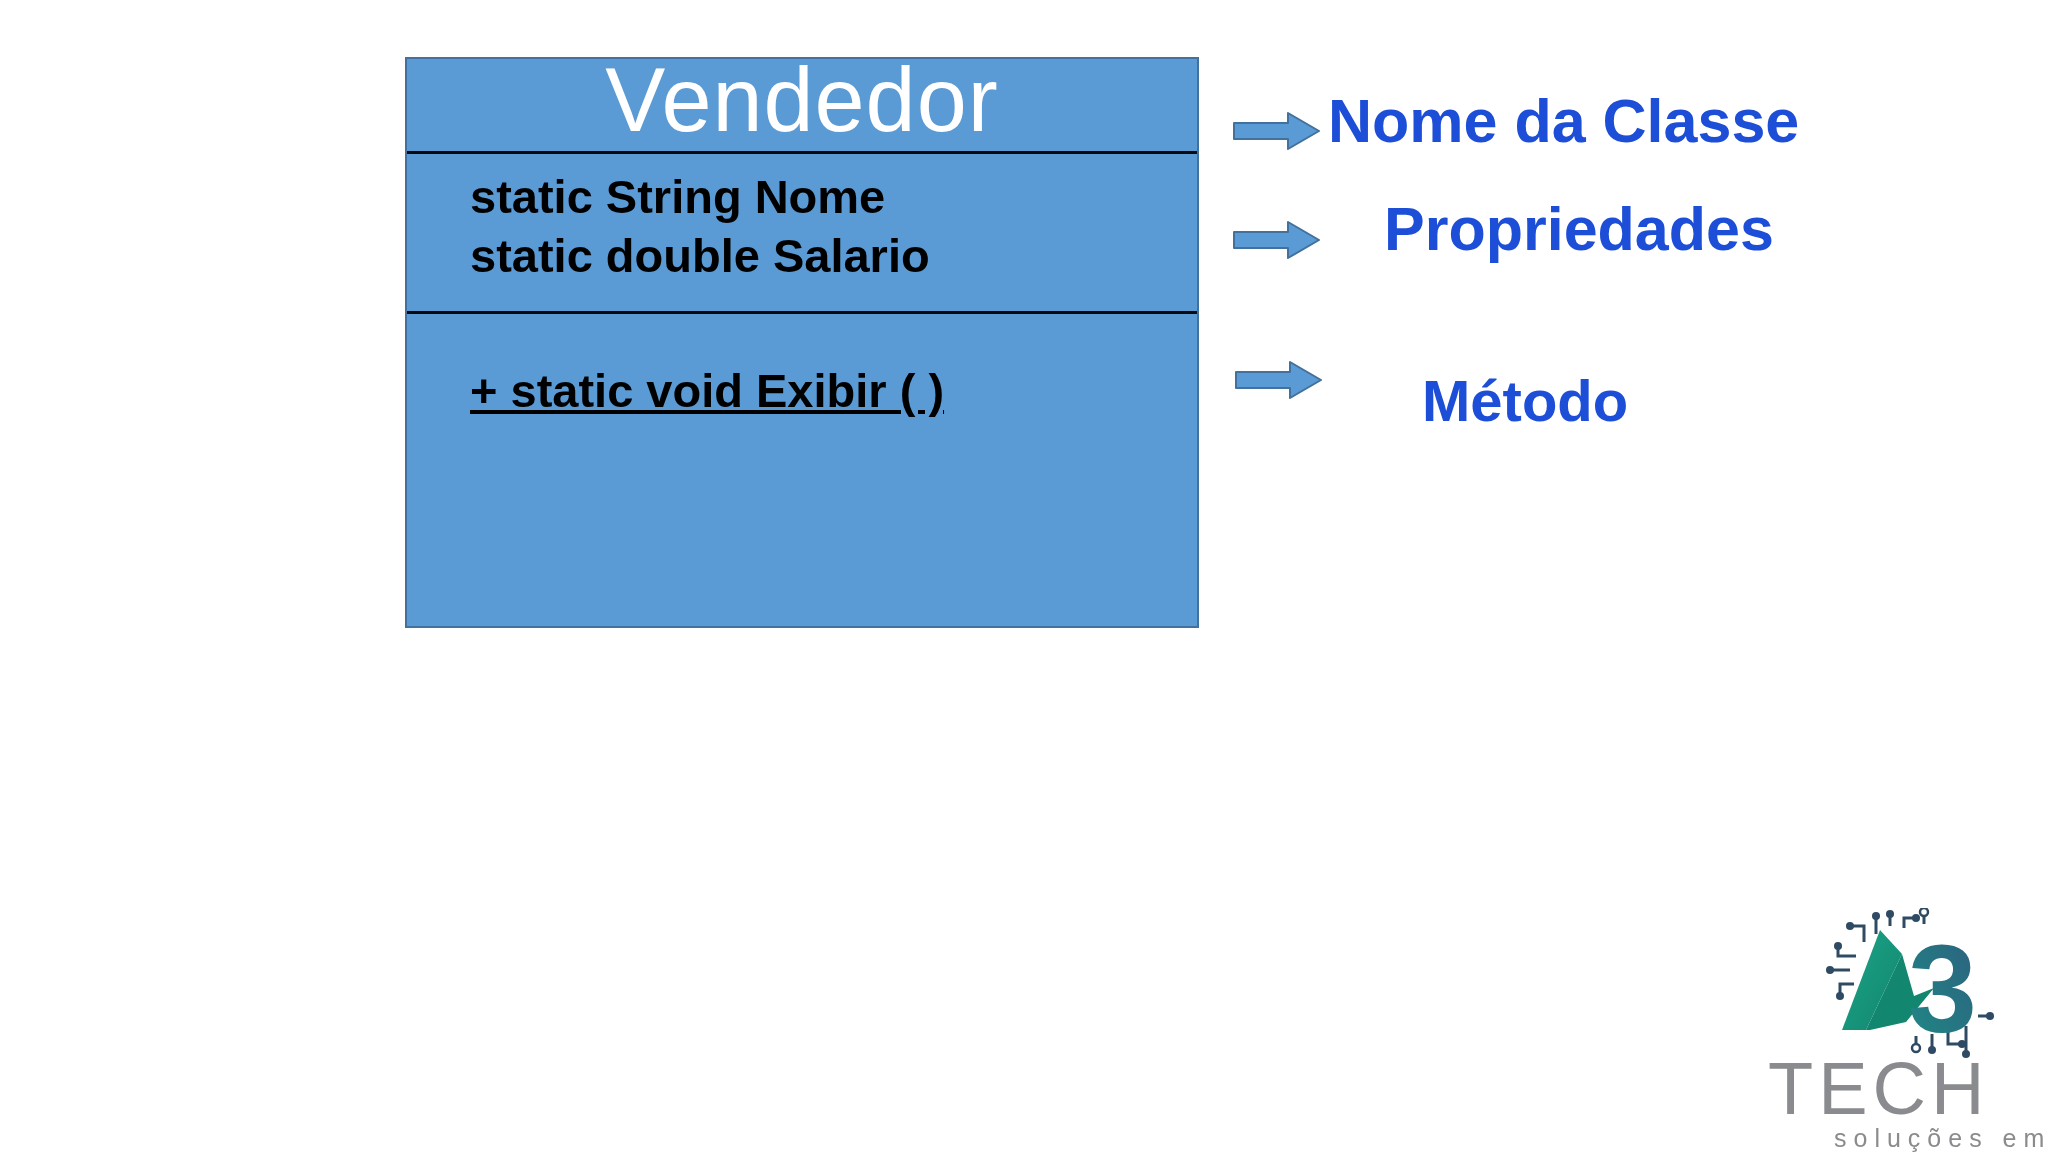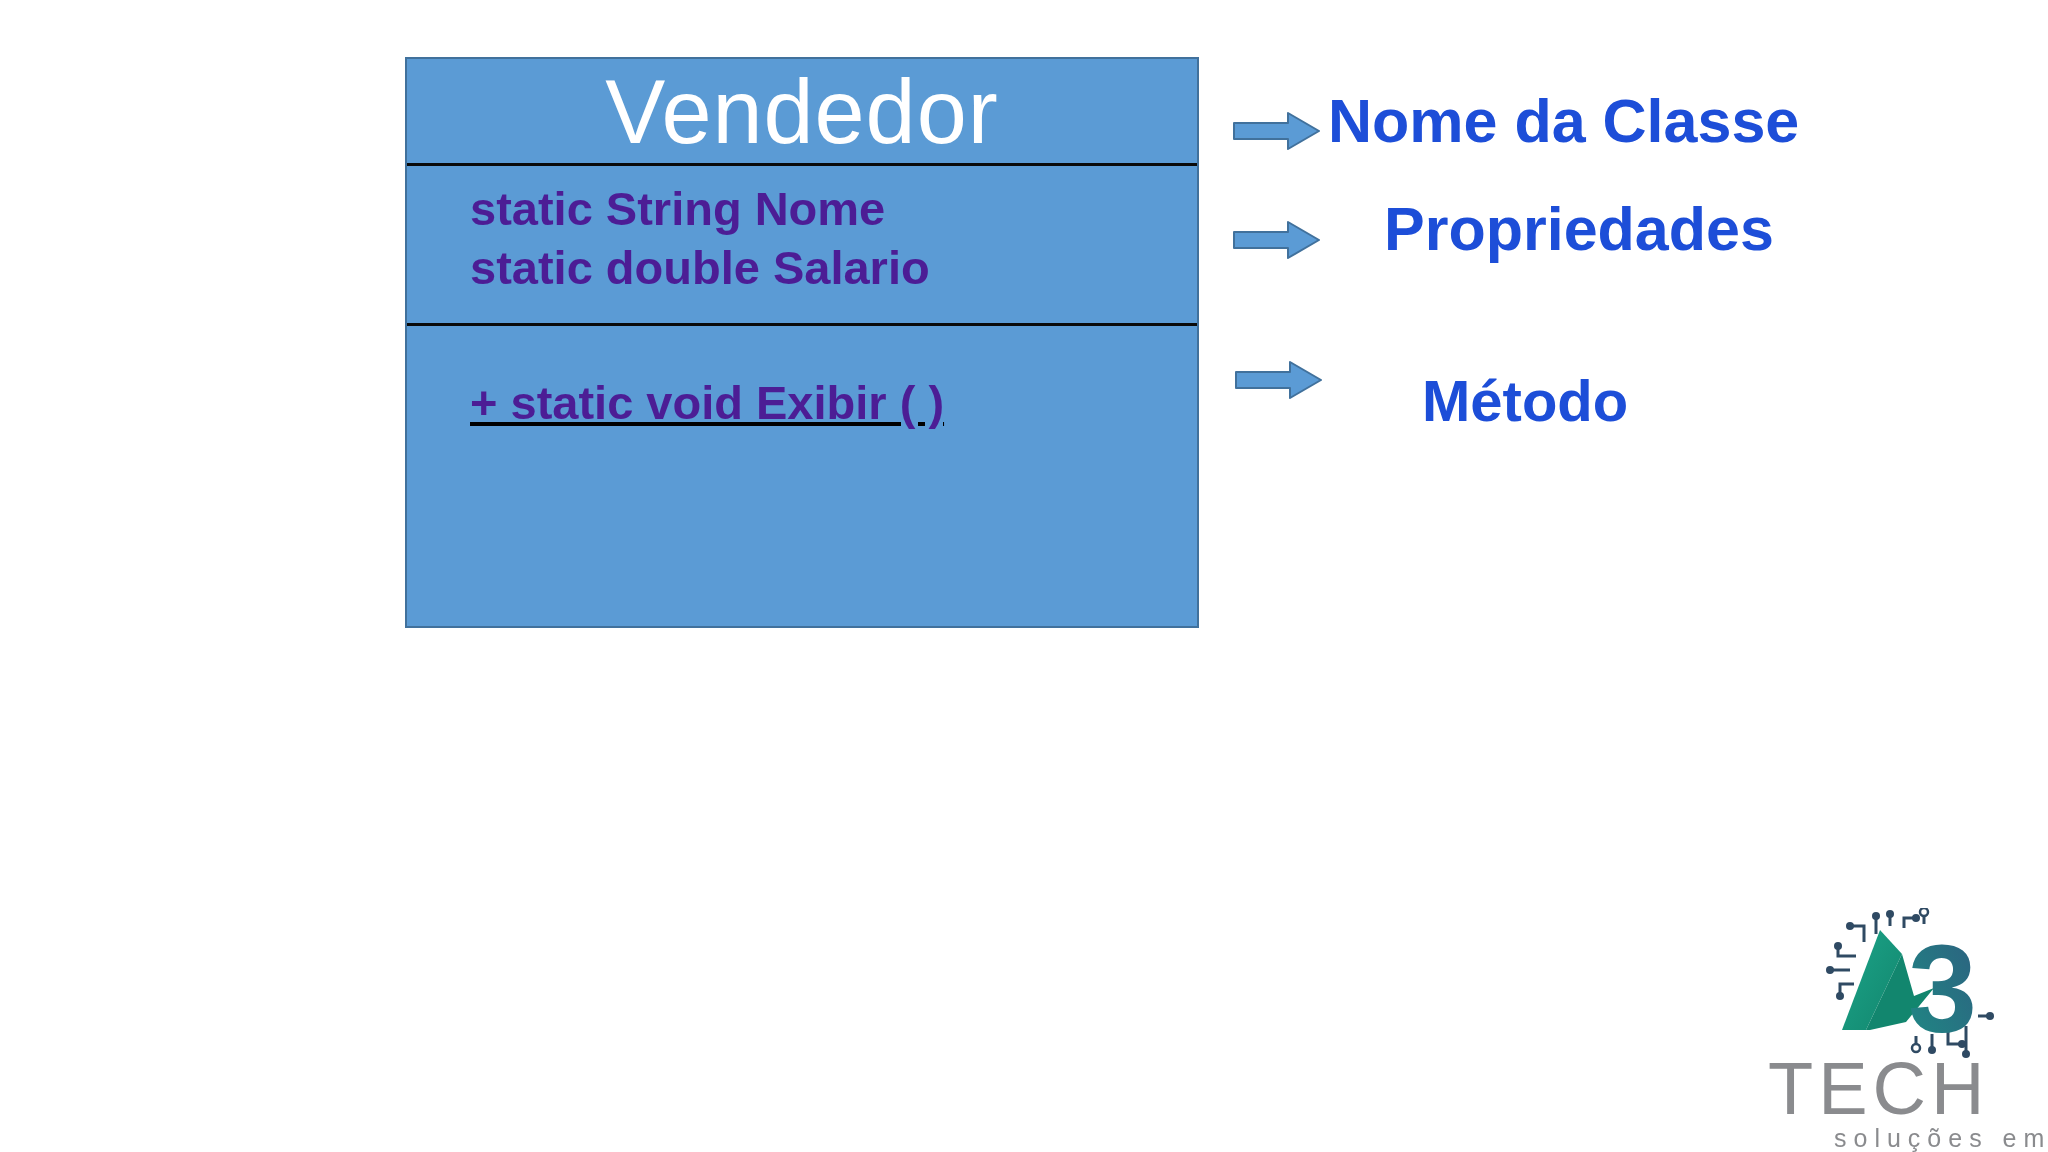--- a/index.html
+++ b/index.html
@@ -15,21 +15,21 @@
   .class-box {
     position: absolute;
     left: 405px; top: 57px;
     width: 794px; height: 571px;
     background: #5B9BD5;
     border: 2px solid #41719C;
     display: flex;
     flex-direction: column;
   }
   .class-title-section {
-    height: 104px;
+    height: 92px;
     display: flex;
     align-items: flex-end;
     justify-content: center;
     padding-bottom: 6px;
   }
   .class-title {
     color: #ffffff;
     font-size: 90px;
     font-weight: 400;
     line-height: 1;
@@ -43,21 +43,21 @@
   .class-props-section {
     height: 157px;
     padding: 13px 0 0 63px;
   }
   .class-methods-section {
     flex: 1;
     padding: 47px 0 0 63px;
     text-decoration: underline;
   }
   .member-line {
-    color: #4c1d95;
+    color: #000000;
     font-size: 47px;
     font-weight: 700;
     line-height: 59px;
     white-space: pre;
   }
 
   
   .arrow-icon { position: absolute; width: 88px; height: 40px; }
   .arrow-1 { left: 1233px; top: 111px; }
   .arrow-2 { left: 1233px; top: 220px; }

